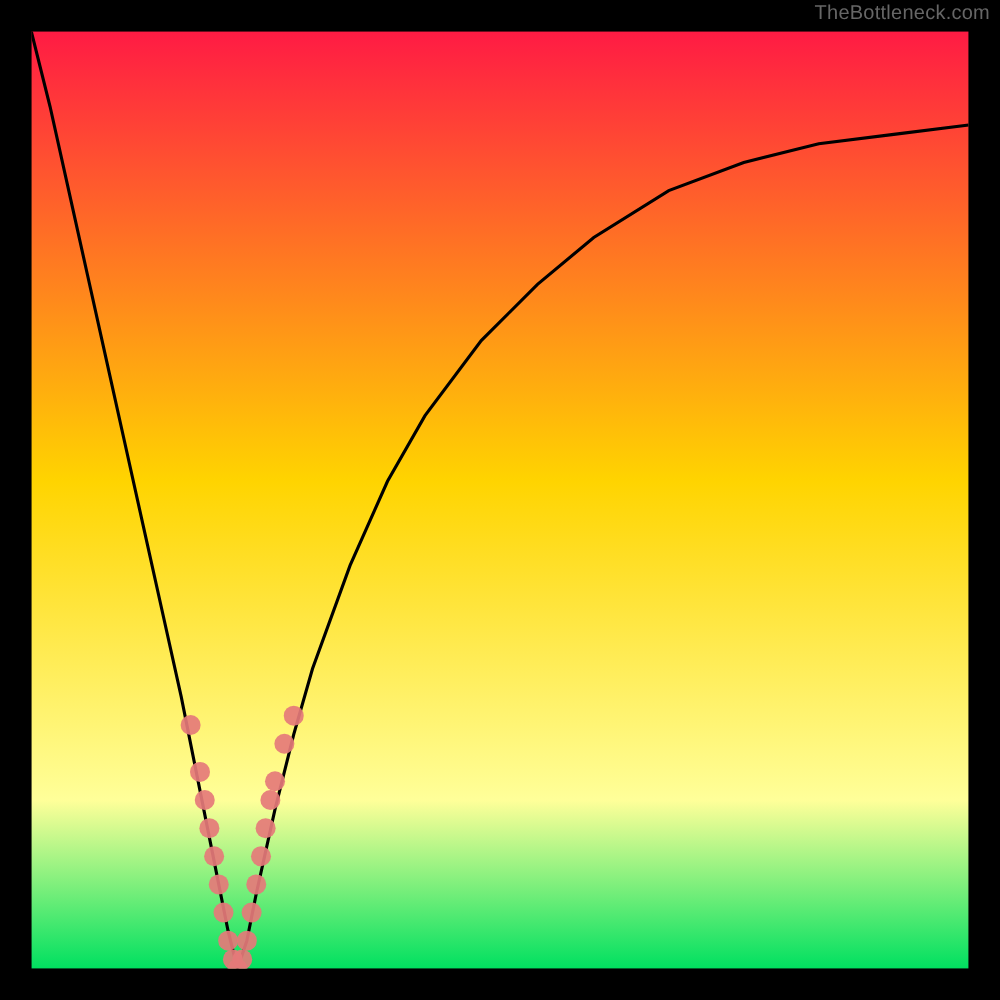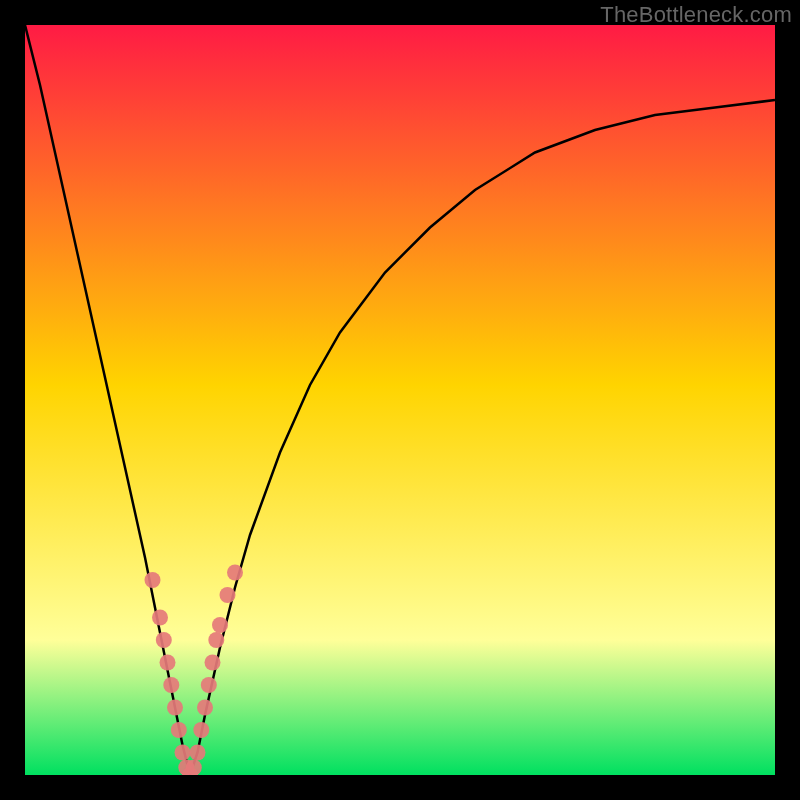--- a/index.html
+++ b/index.html
@@ -24,21 +24,21 @@
     left: 25px;
     width: 750px;
     height: 750px;
     overflow: hidden;
   }
   .attribution {
     position: absolute;
     top: 2px;
     right: 8px;
     color: #666;
-    font-size: 22px;
+    font-size: 16px;
     font-weight: 500;
     letter-spacing: 0.2px;
   }
   svg.curve {
     position: absolute;
     top: 0; left: 0;
     width: 750px;
     height: 750px;
   }
 </style>

